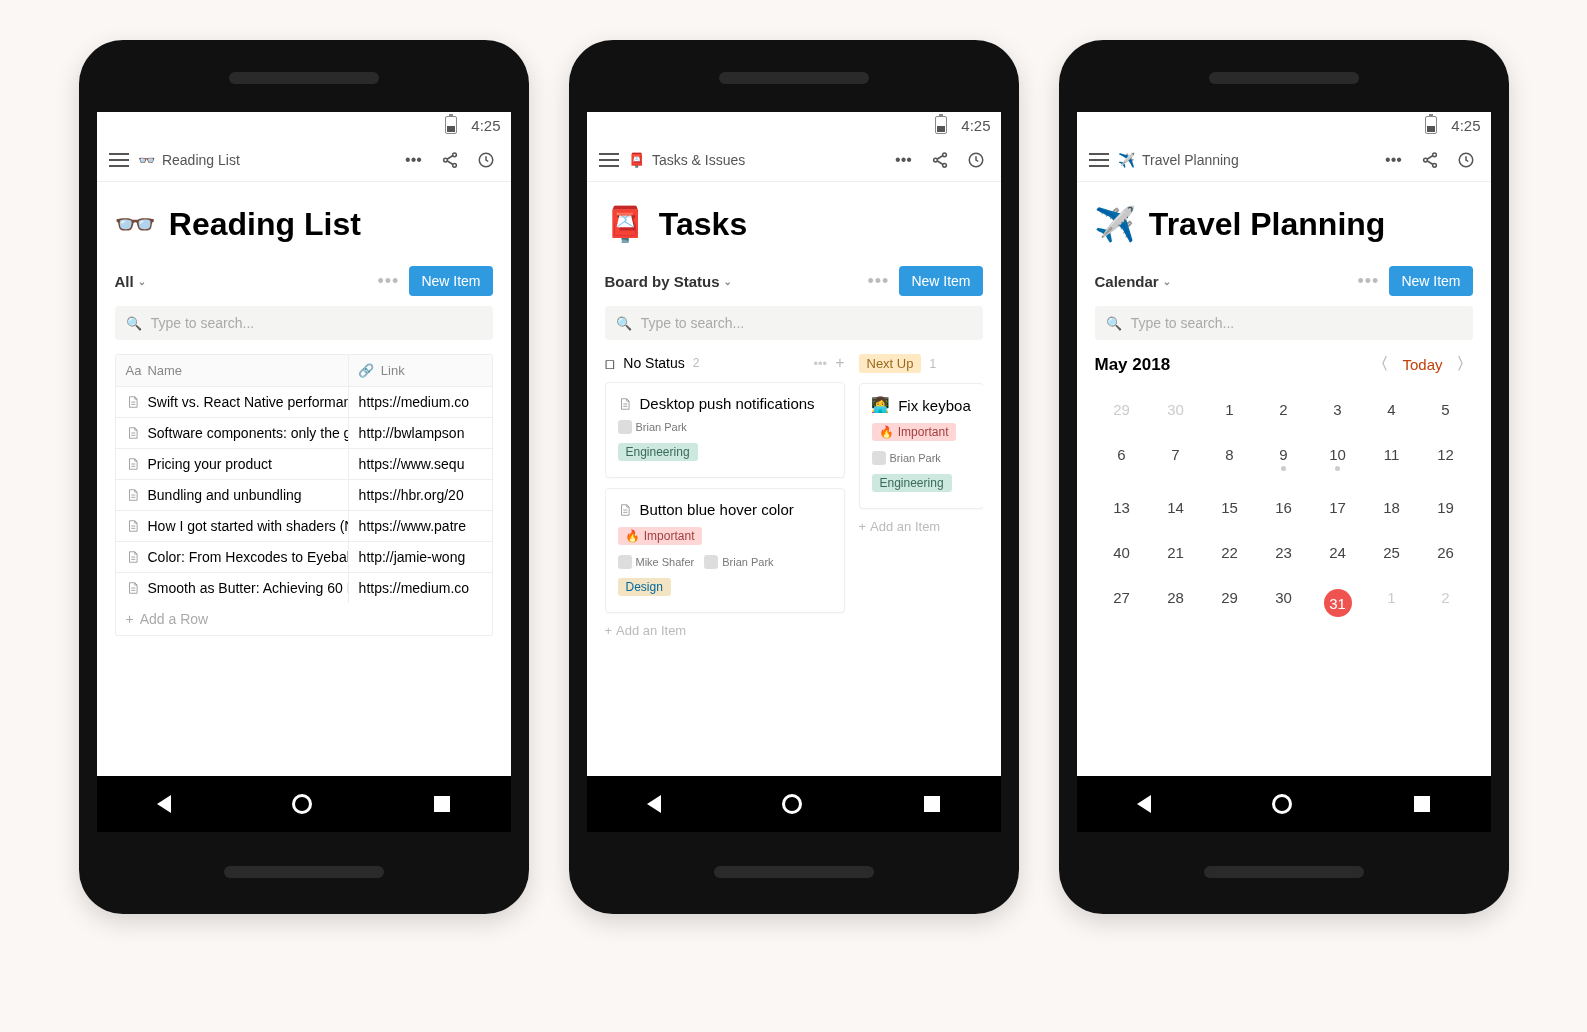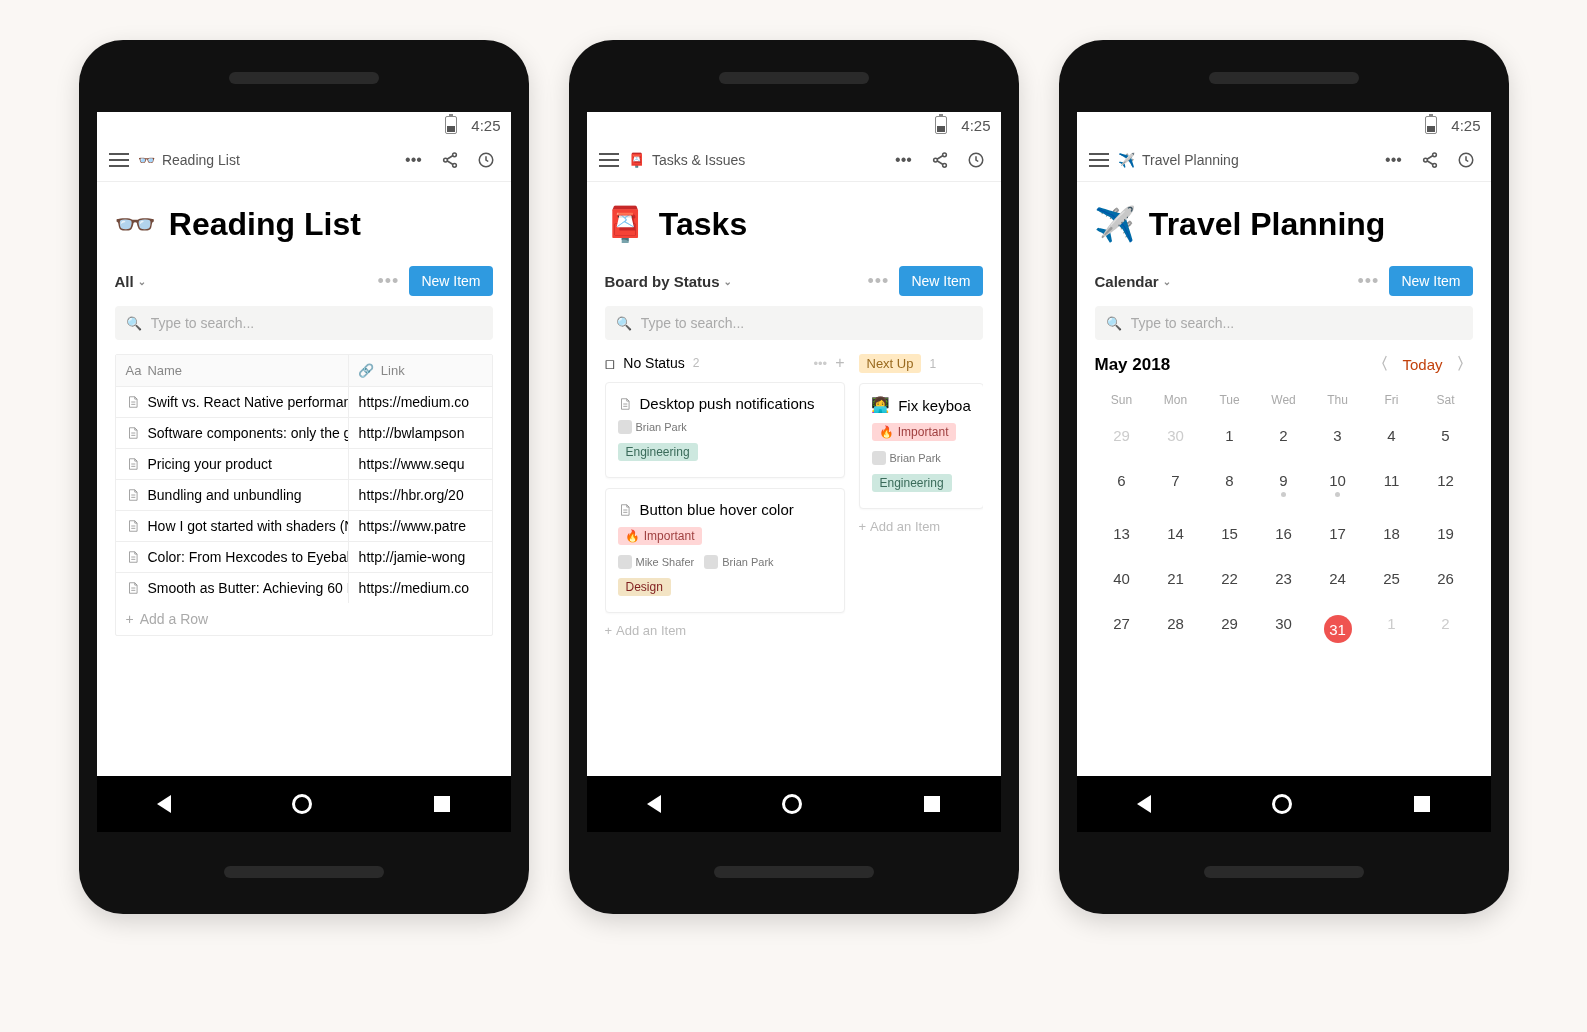--- a/index.html
+++ b/index.html
@@ -80,21 +80,21 @@
   .status-chip { padding:2px 8px; border-radius:3px; font-size:13px; }
   .chip-nextup { background:#ffe9c2; color:#9a6a1f; }
   .card { border:1px solid #eee; border-radius:4px; padding:12px 12px; margin-bottom:10px; background:#fff; box-shadow:0 1px 2px rgba(0,0,0,0.03); }
   .card-title { font-size:15px; font-weight:500; display:flex; align-items:center; gap:8px; margin-bottom:8px; white-space:nowrap; overflow:hidden; }
   .assignees { display:flex; gap:10px; font-size:11px; color:#777; margin-bottom:8px; flex-wrap:wrap; }
   .assignee { display:flex; align-items:center; gap:4px; }
   .avatar { width:14px; height:14px; border-radius:3px; background:#ddd; }
   .tag { display:inline-block; padding:2px 8px; border-radius:3px; font-size:12px; margin-right:4px; margin-bottom:4px; }
   .tag-important { background:#ffd6d6; color:#a04040; }
   .tag-eng { background:#cde8df; color:#3a6b5a; }
-  .tag-design { background:#f3e4c4; color:#7f1d1d; }
+  .tag-design { background:#f3e4c4; color:#0369a1; }
   .add-item { color:#bbb; font-size:13px; cursor:pointer; display:flex; align-items:center; gap:4px; margin-top:4px; }
   
   .cal-header { display:flex; align-items:center; font-size:17px; font-weight:600; margin-bottom:12px; }
   .cal-nav { display:flex; align-items:center; gap:14px; color:#999; font-size:15px; }
   .cal-nav .arrow { cursor:pointer; color:#bbb; font-size:16px; }
   .cal-nav .today { cursor:pointer; color:#c2410c; font-weight:400; }
   .cal-grid { display:grid; grid-template-columns:repeat(7,1fr); text-align:center; }
   .dow { font-size:12px; color:#aaa; padding:6px 0; }
   .day { padding:14px 0; font-size:15px; color:#444; position:relative; }
   .day.other { color:#ccc; }
@@ -455,29 +455,20 @@
         </div>
         <div class="cal-header">
           <span>May 2018</span>
           <div class="view-spacer"></div>
           <div class="cal-nav">
             <span class="arrow">〈</span>
             <span class="today">Today</span>
             <span class="arrow">〉</span>
           </div>
         </div>
-        <div class="cal-grid" id="cal-dow">
-            <div class="dow">Sun</div>
-            <div class="dow">Mon</div>
-            <div class="dow">Tue</div>
-            <div class="dow">Wed</div>
-            <div class="dow">Thu</div>
-            <div class="dow">Fri</div>
-            <div class="dow">Sat</div>
-          </div>
         <div class="cal-grid" id="cal-days">
             <div class="day other"><span>29</span></div>
             <div class="day other"><span>30</span></div>
             <div class="day"><span>1</span></div>
             <div class="day"><span>2</span></div>
             <div class="day"><span>3</span></div>
             <div class="day"><span>4</span></div>
             <div class="day"><span>5</span></div>
             <div class="day"><span>6</span></div>
             <div class="day"><span>7</span></div>

